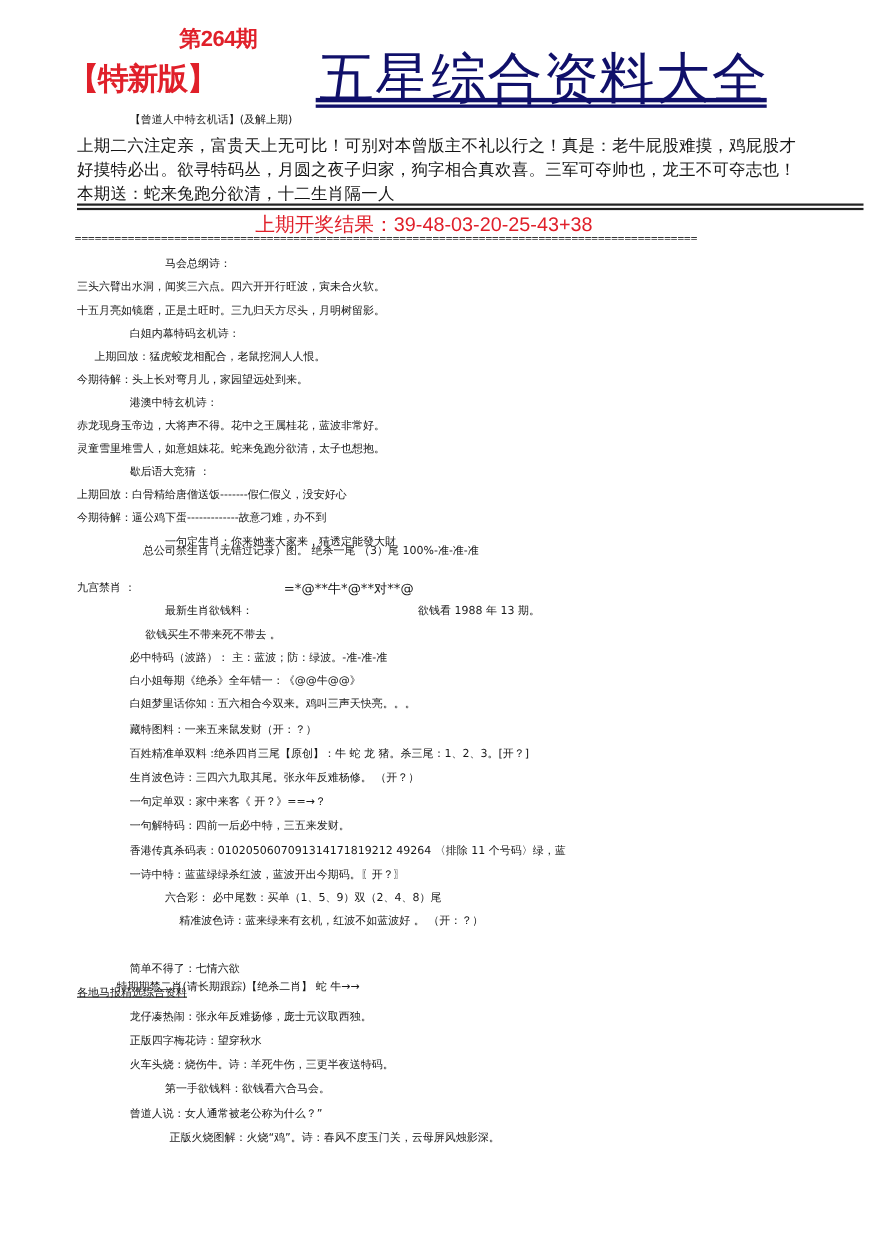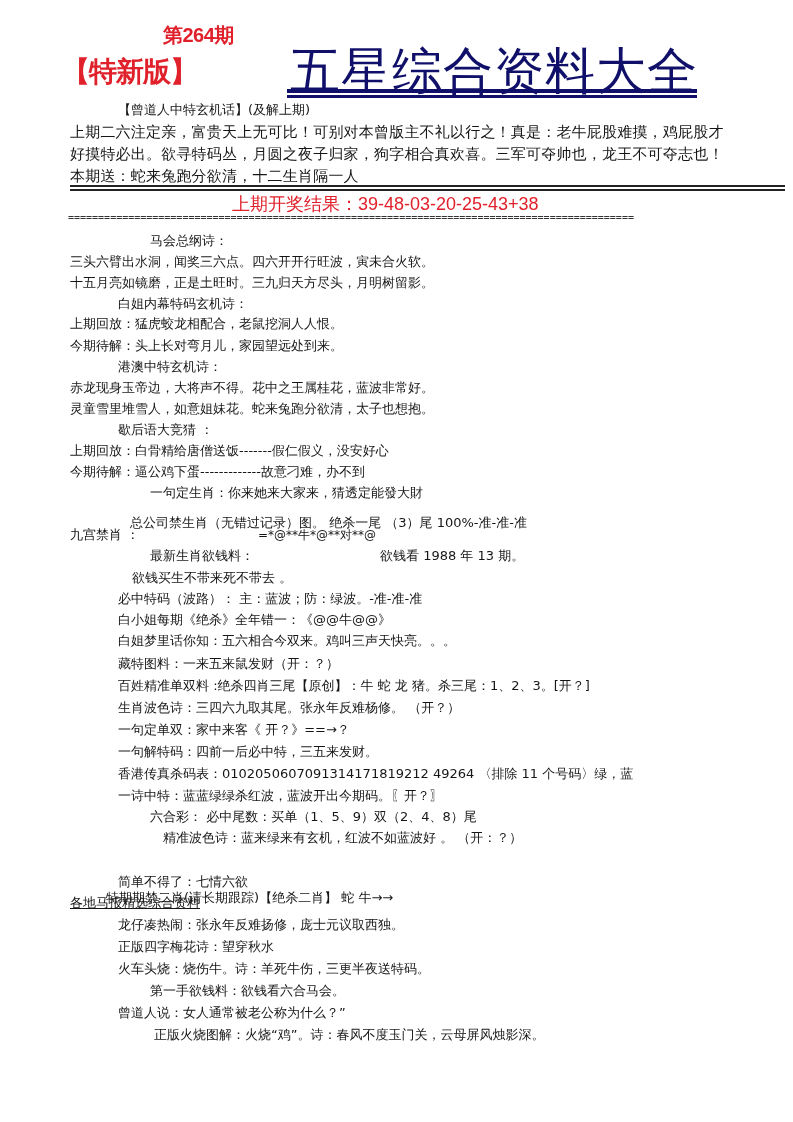--- a/index.html
+++ b/index.html
@@ -17,21 +17,21 @@
     left: 62px; top: 53px; font-size: 28px; font-weight: bold; color: #e0202a;
     font-family: "DejaVu Sans", sans-serif; letter-spacing: -1px;
   }
   .title {
     left: 290px; top: 38px; font-size: 50px; color: #10106a;
     font-family: "DejaVu Serif", "Liberation Serif", serif; letter-spacing: 1px;
   }
   .title-rule1 { position: absolute; left: 287px; top: 89px; width: 410px; height: 4px; background: #10106a; }
   .title-rule2 { position: absolute; left: 287px; top: 95px; width: 410px; height: 3px; background: #10106a; }
   .line {
-    position: absolute; white-space: nowrap; font-size: 13px; line-height: 22px;
+    position: absolute; white-space: nowrap; font-size: 10px; line-height: 22px;
     font-family: "DejaVu Sans", sans-serif; color: #161616;
   }
   .intro { font-size: 15px; line-height: 22px; letter-spacing: 0.2px; }
   .dbl-rule { position: absolute; left: 70px; width: 715px; height: 6px; border-top: 2px solid #222; border-bottom: 2px solid #222; box-sizing: border-box; }
   .result {
     left: 232px; top: 192px; font-size: 18px; color: #e0202a;
     font-family: "Liberation Sans", "DejaVu Sans", sans-serif;
   }
   .eq-rule {
     position: absolute; left: 68px; top: 212px; font-family: "DejaVu Sans Mono", monospace;
@@ -54,30 +54,30 @@
 
 <div class="dbl-rule" style="top:185px;"></div>
 
 <div class="abs result">上期开奖结果：39-48-03-20-25-43+38</div>
 <div class="eq-rule">==============================================================================================</div>
 
 <div class="line" style="left:150px; top:230px;">马会总纲诗：</div>
 <div class="line" style="left:70px; top:251px;">三头六臂出水洞，闻奖三六点。四六开开行旺波，寅未合火软。</div>
 <div class="line" style="left:70px; top:272px;">十五月亮如镜磨，正是土旺时。三九归天方尽头，月明树留影。</div>
 <div class="line" style="left:118px; top:293px;">白姐内幕特码玄机诗：</div>
-<div class="line" style="left:70px; top:314px;font-family:Liberation Mono, monospace;">上期回放：猛虎蛟龙相配合，老鼠挖洞人人恨。</div>
+<div class="line" style="left:86px; top:314px;">上期回放：猛虎蛟龙相配合，老鼠挖洞人人恨。</div>
 <div class="line" style="left:70px; top:335px;">今期待解：头上长对弯月儿，家园望远处到来。</div>
 <div class="line" style="left:118px; top:356px;">港澳中特玄机诗：</div>
 <div class="line" style="left:70px; top:377px;">赤龙现身玉帝边，大将声不得。花中之王属桂花，蓝波非常好。</div>
 <div class="line" style="left:70px; top:398px;">灵童雪里堆雪人，如意姐妹花。蛇来兔跑分欲清，太子也想抱。</div>
 <div class="line" style="left:118px; top:419px;">歇后语大竞猜 ：</div>
 <div class="line" style="left:70px; top:440px;">上期回放：白骨精给唐僧送饭-------假仁假义，没安好心</div>
 <div class="line" style="left:70px; top:461px;">今期待解：逼公鸡下蛋-------------故意刁难，办不到</div>
 <div class="line" style="left:150px; top:482px;">一句定生肖：你来她来大家来，猜透定能發大財</div>
-<div class="line" style="left:130px; top:512px;text-align:center;">总公司禁生肖（无错过记录）图。 绝杀一尾 （3）尾 100%-准-准-准</div>
+<div class="line" style="left:130px; top:491px;text-align:center;">总公司禁生肖（无错过记录）图。 绝杀一尾 （3）尾 100%-准-准-准</div>
 <div class="line" style="left:70px; top:524px;">九宫禁肖 ：</div>
 <div class="line" style="left:258px; top:524px; font-size:12px;">=*@**牛*@**对**@</div>
 <div class="line" style="left:150px; top:545px;">最新生肖欲钱料：</div>
 <div class="line" style="left:380px; top:545px;">欲钱看 1988 年 13 期。</div>
 <div class="line" style="left:132px; top:567px;">欲钱买生不带来死不带去 。</div>
 <div class="line" style="left:118px; top:588px;">必中特码（波路）： 主：蓝波；防：绿波。-准-准-准</div>
 <div class="line" style="left:118px; top:609px;">白小姐每期《绝杀》全年错一：《@@牛@@》</div>
 <div class="line" style="left:118px; top:630px;">白姐梦里话你知：五六相合今双来。鸡叫三声天快亮。。。</div>
 <div class="line" style="left:118px; top:653px;">藏特图料：一来五来鼠发财（开：？）</div>
 <div class="line" style="left:118px; top:675px;">百姓精准单双料 :绝杀四肖三尾【原创】：牛 蛇 龙 猪。杀三尾：1、2、3。[开？]</div>

